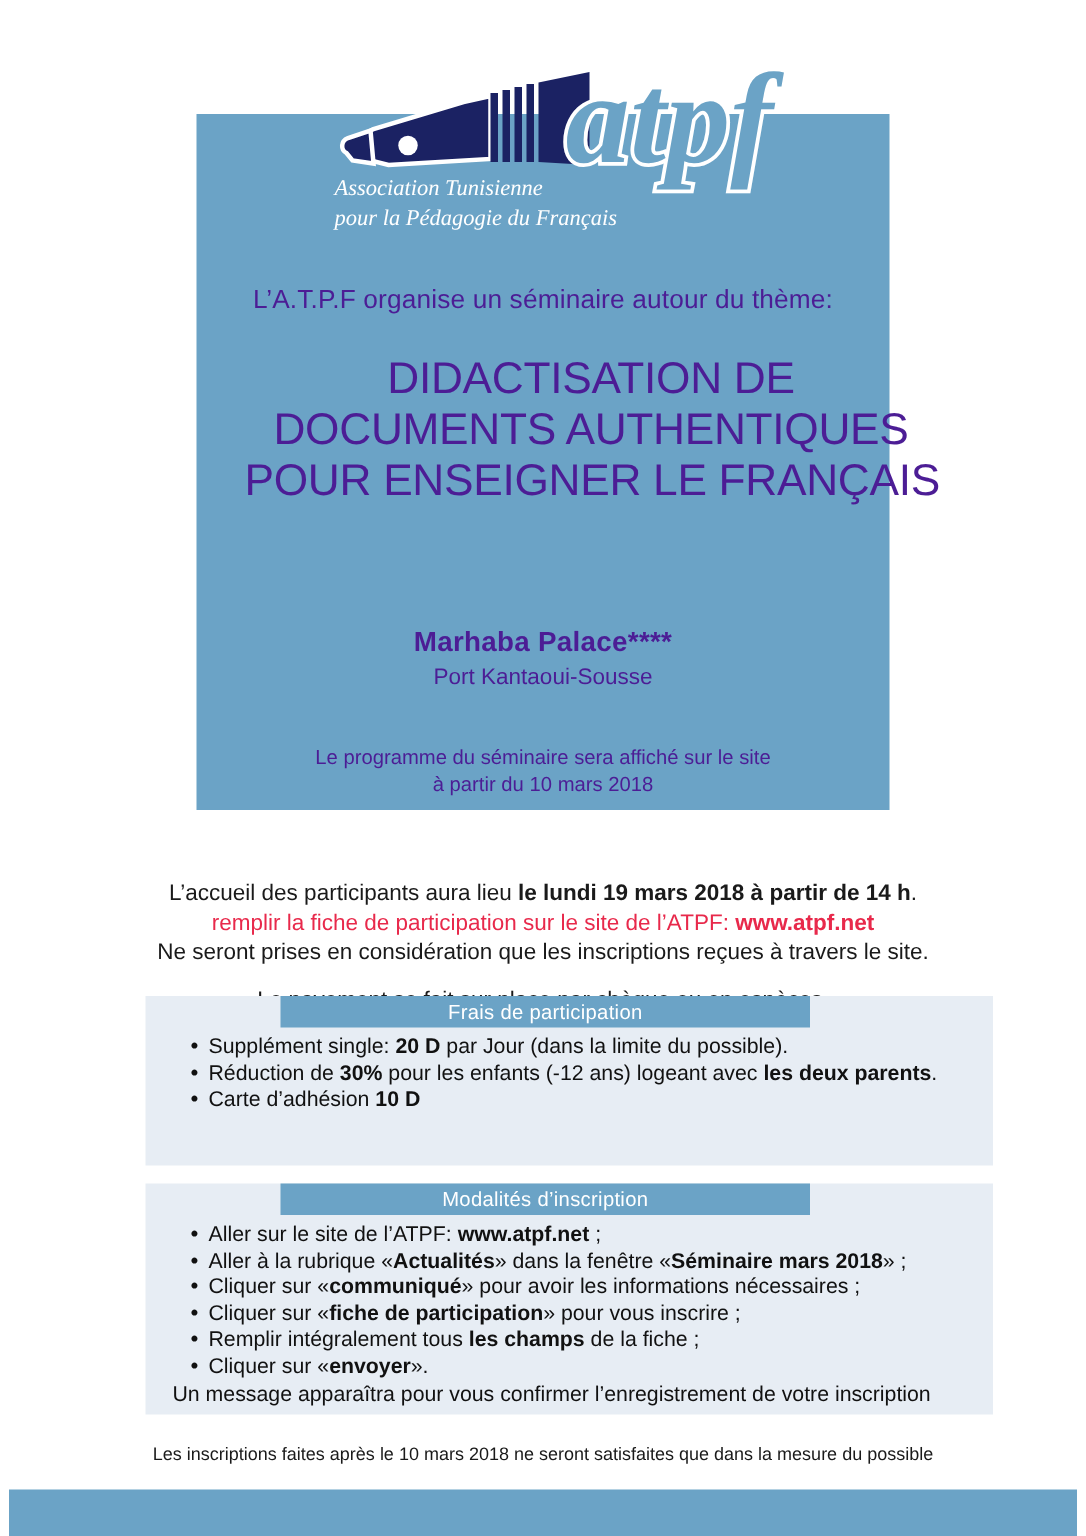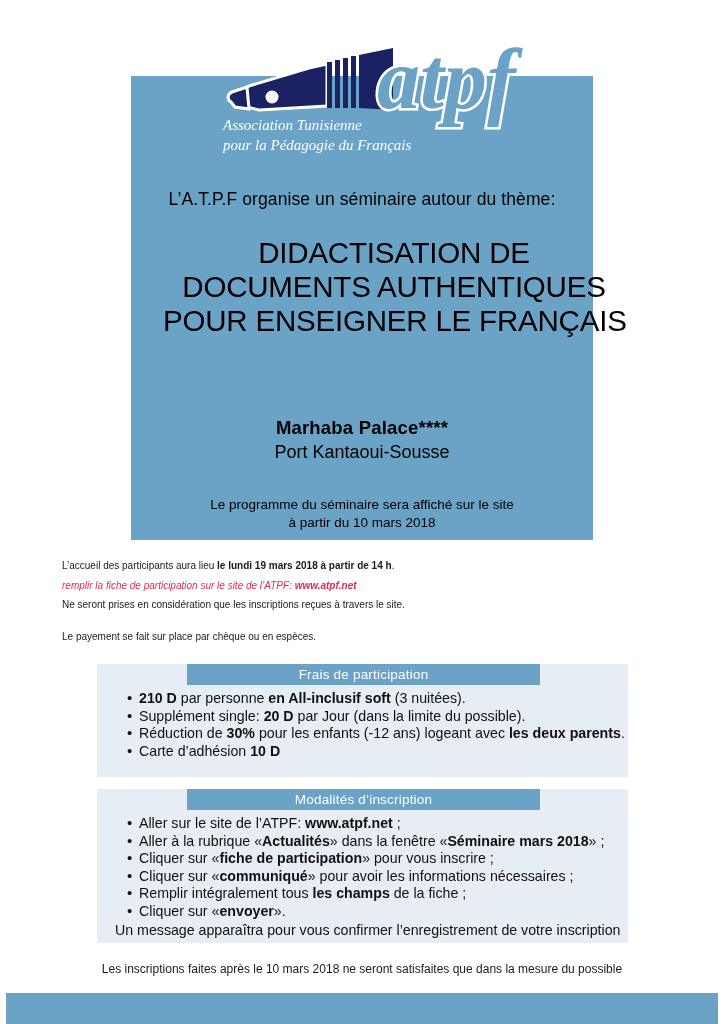--- a/index.html
+++ b/index.html
@@ -35,21 +35,21 @@
     pointer-events: none;
   }
   .logo-svg { display: block; }
 
   .hero-inner {
     position: absolute;
     left: 131px;
     top: 76px;
     width: 462px;
     height: 464px;
-    color: #000000;
+    color: #4c1d95;
     text-align: center;
     box-sizing: border-box;
   }
 
   .hero-sub {
     position: absolute;
     top: 113px;
     left: 0;
     width: 100%;
     font-size: 17.5px;
@@ -71,53 +71,55 @@
   .hero-title .l { display: block; white-space: nowrap; }
 
   .hero-meta {
     position: absolute;
     top: 340px;
     left: 0;
     width: 100%;
   }
   .hero-date { font-size: 17.5px; line-height: 23px; }
   .hero-venue { font-size: 18.5px; font-weight: bold; line-height: 24px; letter-spacing: 0.2px;}
-  .hero-city { font-size: 18px; line-height: 24px; }
+  .hero-city { font-size: 15px; line-height: 24px; }
 
   .hero-note {
     position: absolute;
     top: 420px;
     left: 0;
     width: 100%;
     font-size: 13.5px;
     line-height: 18px;
   }
   .hero-note span { display: block; }
 
   
   .intro {
     position: absolute;
     left: 62px;
-    top: 556px;
+    top: 586px;
     width: 600px;
-    font-size: 10px;
+    text-align: center;
+    font-size: 15px;
     line-height: 19.5px;
     color: #1a1a1a;
   }
   .intro .line { display: block; }
-  .intro .red { color: #e8294b; font-style: italic; }
+  .intro .red { color: #e8294b; }
   .intro b { font-weight: bold; }
   .intro .spacer { display: block; height: 12px; }
 
   
   .panel {
     position: absolute;
     left: 97px;
     width: 531px;
     background: #e7edf4;
+    padding-left: 34px;
   }
   .panel-1 { top: 664px; height: 113px; }
   .panel-2 { top: 789px; height: 154px; }
 
   .panel-head {
     position: absolute;
     left: 90px;
     top: 0px;
     width: 353px;
     height: 21px;
@@ -242,36 +244,35 @@
   <span class="line red"><span>remplir la fiche de participation sur le site de l’ATPF: </span><b>www.atpf.net</b></span>
   <span class="line">Ne seront prises en considération que les inscriptions reçues à travers le site.</span>
   <span class="spacer"></span>
   <span class="line">Le payement se fait sur place par chèque ou en espèces.</span>
 </div>
 
 <div class="panel panel-1">
   <div class="panel-head">Frais de participation</div>
   <div class="panel-body">
     <ul class="bullets">
-      <li><span></span><b>210 D</b><span> par personne </span><b>en All-inclusif soft</b><span> (3 nuitées).</span></li>
       <li><span>Supplément single: </span><b>20 D</b><span> par Jour (dans la limite du possible).</span><b></b><span></span></li>
       <li><span>Réduction de </span><b>30%</b><span> pour les enfants (-12 ans) logeant avec </span><b>les deux parents</b><span>.</span></li>
       <li><span>Carte d’adhésion </span><b>10 D</b><span></span><b></b><span></span></li>
     </ul>
   </div>
 </div>
 
 <div class="panel panel-2">
   <div class="panel-head">Modalités d’inscription</div>
   <div class="panel-body">
     <ul class="bullets">
       <li><span>Aller sur le site de l’ATPF: </span><b>www.atpf.net</b><span> ;</span><b></b><span></span></li>
       <li><span>Aller à la rubrique «</span><b>Actualités</b><span>» dans la fenêtre «</span><b>Séminaire mars 2018</b><span>» ;</span></li>
+      <li><span>Cliquer sur «</span><b>communiqué</b><span>» pour avoir les informations nécessaires ;</span><b></b><span></span></li>
       <li><span>Cliquer sur «</span><b>fiche de participation</b><span>» pour vous inscrire ;</span><b></b><span></span></li>
-      <li><span>Cliquer sur «</span><b>communiqué</b><span>» pour avoir les informations nécessaires ;</span><b></b><span></span></li>
       <li><span>Remplir intégralement tous </span><b>les champs</b><span> de la fiche ;</span><b></b><span></span></li>
       <li><span>Cliquer sur «</span><b>envoyer</b><span>».</span><b></b><span></span></li>
     </ul>
     <div class="panel-tail">Un message apparaîtra pour vous confirmer l’enregistrement de votre inscription</div>
   </div>
 </div>
 
 <div class="footer-note">Les inscriptions faites après le 10 mars 2018 ne seront satisfaites que dans la mesure du possible</div>
 <div class="footer-bar"></div>
 

